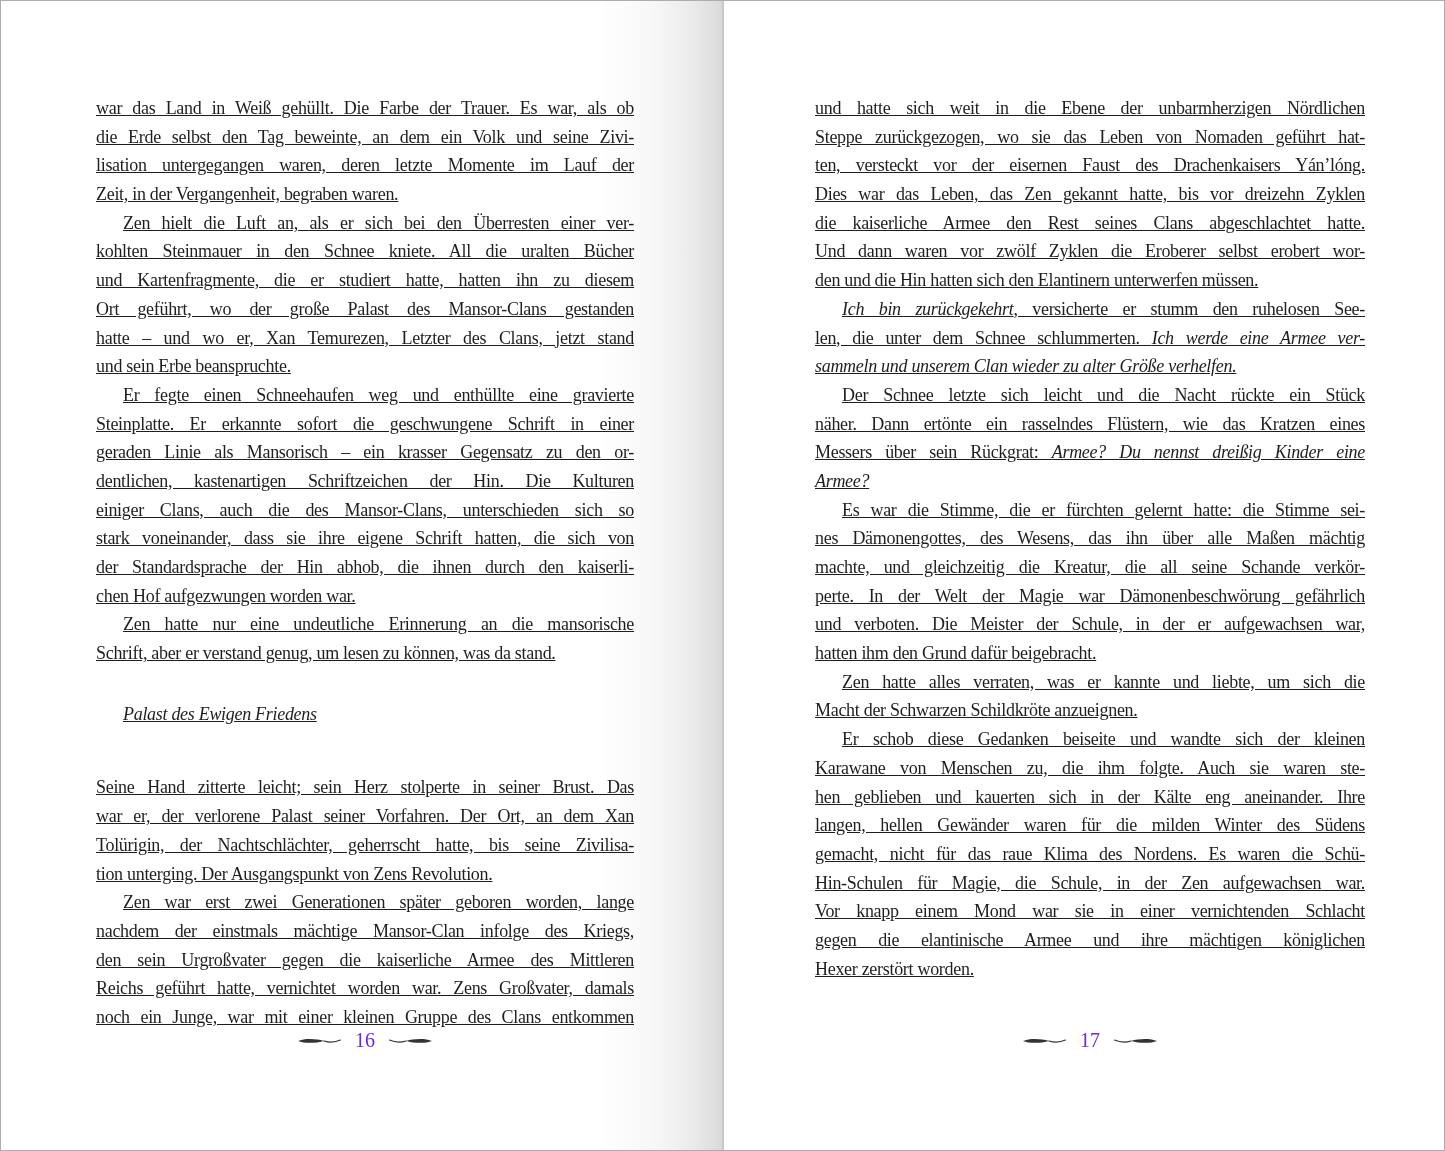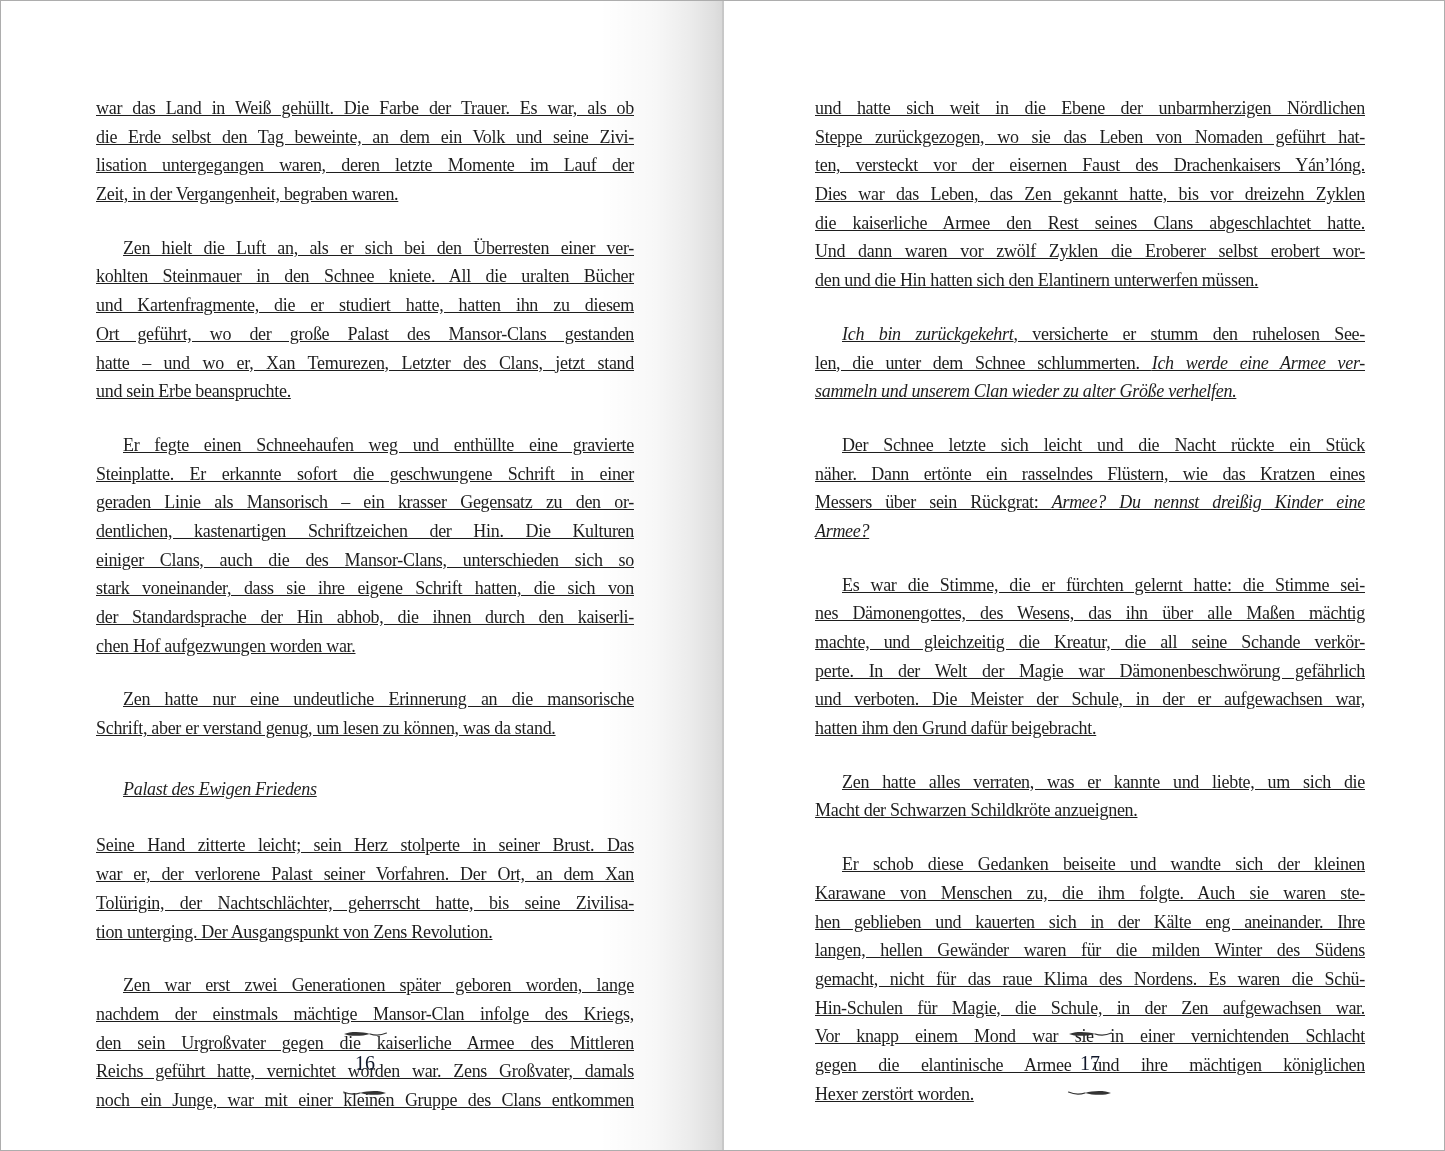--- a/index.html
+++ b/index.html
@@ -41,36 +41,35 @@
   .line {
     height: 28.7px;
     line-height: 28.7px;
     font-size: 18px;
     letter-spacing: -0.3px;
     text-align: justify;
     text-align-last: justify;
     white-space: normal;
   }
   .line.noj { text-align: left; text-align-last: left; }
-  .line.ind { text-indent: 27px; margin-top: 25px; }
+  .line.ind { text-indent: 27px; }
   .line.head {
     font-style: italic;
     margin-top: 32px;
-    margin-bottom: 28px;
+    margin-bottom: 45px;
     text-align: left; text-align-last: left;
   }
   .line em { font-style: italic; }
   .line span { font-style: normal; }
   .folio {
     position: absolute; top: 1028px;
     display: flex; align-items: center; justify-content: center;
     gap: 13px;
     font-size: 20px;
-    color: #0f172a;
-    flex-direction: column;
+    color: #6d28d9;
   }
   .folio.f-left  { left: 95px;  width: 538px; }
   .folio.f-right { left: 814px; width: 550px; }
   .orn { display: block; }
   .orn .leaf { fill: #333333; }
   .orn .tail { fill: none; stroke: #333333; stroke-width: 1.1; stroke-linecap: round; }
 </style>
 </head>
 <body>
 

